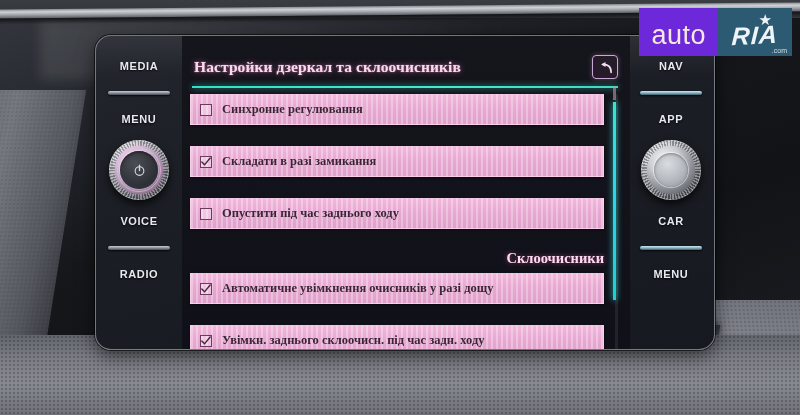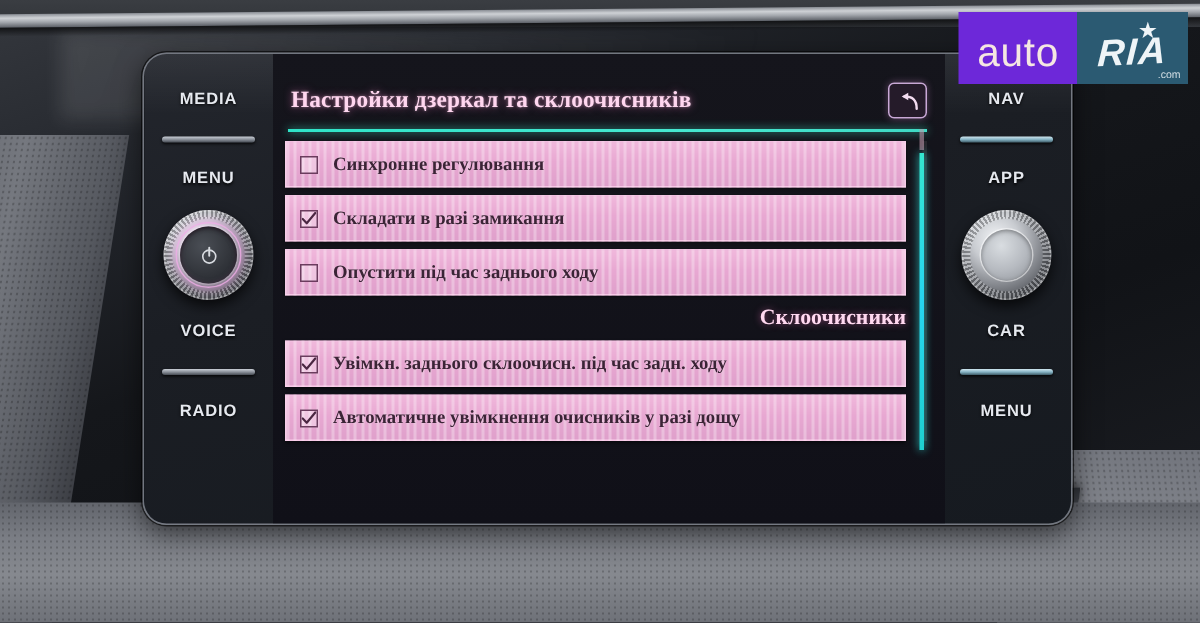--- a/index.html
+++ b/index.html
@@ -185,21 +185,21 @@
   }
   .title-rule{
     height:2px; margin:4px 2px 0 2px;
     background:linear-gradient(90deg,#2fe3c8 0%, #46e8d0 60%, #3fd9c4 100%);
     box-shadow:0 0 6px rgba(60,230,200,.8);
   }
 
   .list{ margin-top:6px; position:relative; padding-right:16px; }
   .row{
     position:relative;
-    height:31px; margin-bottom:5px;
+    height:31px; margin-bottom:21px;
     display:flex; align-items:center;
     padding-left:9px;
     border:1px solid rgba(255,215,240,.55);
     background:
       repeating-linear-gradient(90deg, rgba(255,255,255,.30) 0px, rgba(255,255,255,.30) 2px, rgba(0,0,0,0) 2px, rgba(0,0,0,0) 5px),
       linear-gradient(180deg,#f0b8dc 0%, #e8a8d2 45%, #dfa0cb 100%);
     box-shadow:0 1px 2px rgba(0,0,0,.5);
   }
   .row-label{
     color:#3b2436; font-size:12.5px; font-weight:600; margin-left:10px;
@@ -327,29 +327,29 @@
           <div class="row-label">Опустити під час заднього ходу</div>
         </div>
 
         <div class="section-head">Склоочисники</div>
         <div class="row">
           <div class="cbox">
             <svg width="10" height="10" viewBox="0 0 12 12">
               <path d="M1 6 L4.2 9.4 L11 1.2" fill="none" stroke="#4a2742" stroke-width="1.7" stroke-linecap="round" stroke-linejoin="round"></path>
             </svg>
           </div>
-          <div class="row-label">Увімкн. заднього склоочисн. під час задн. ходу</div>
+          <div class="row-label">Автоматичне увімкнення очисників у разі дощу</div>
         </div>
         <div class="row">
           <div class="cbox">
             <svg width="10" height="10" viewBox="0 0 12 12">
               <path d="M1 6 L4.2 9.4 L11 1.2" fill="none" stroke="#4a2742" stroke-width="1.7" stroke-linecap="round" stroke-linejoin="round"></path>
             </svg>
           </div>
-          <div class="row-label">Автоматичне увімкнення очисників у разі дощу</div>
+          <div class="row-label">Увімкн. заднього склоочисн. під час задн. ходу</div>
         </div>
 
         <div class="scrollbar">
           <div class="scroll-top-dim"></div>
           <div class="scroll-thumb"></div>
         </div>
       </div>
     </div>
   </div>
 

